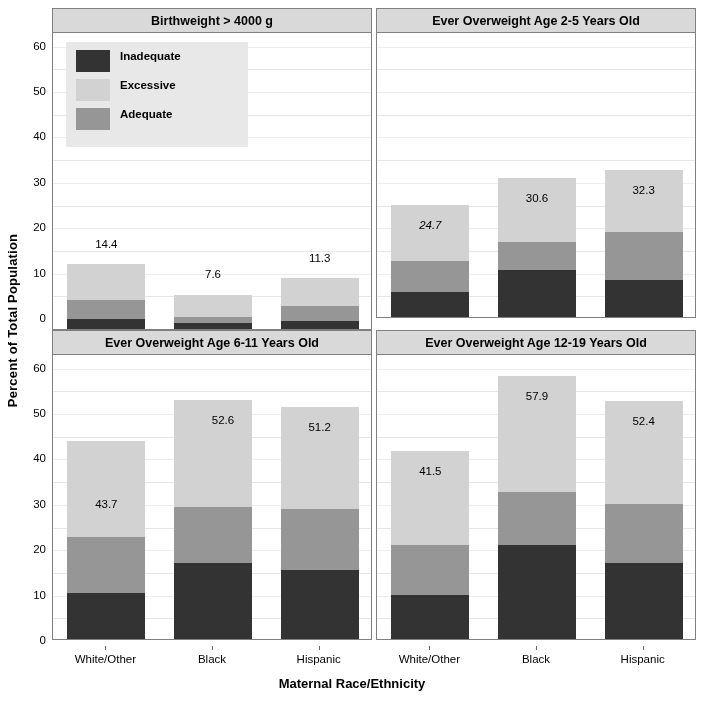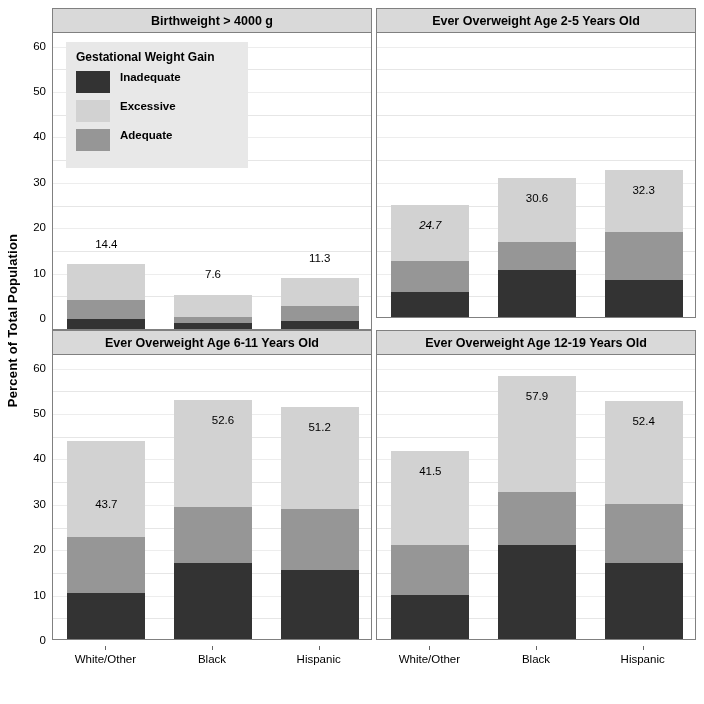--- a/index.html
+++ b/index.html
@@ -231,21 +231,20 @@
             <div class="barwrap" style="left: 227.667px; width: 78px; height: 237.879px;">
               <div class="seg" style="height: 75.8127px; bottom: 0px; background: rgb(51, 51, 51);"></div>
               <div class="seg" style="height: 59.0159px; bottom: 75.8127px; background: rgb(150, 150, 150);"></div>
               <div class="seg" style="height: 103.051px; bottom: 134.829px; background: rgb(210, 210, 210);"></div>
             </div>
             <div class="barlabel" style="left: 266.667px; top: 72.1206px;">52.4</div>
           </div>
         </div>
       </div>
       <div class="legend" style="left: 14px; top: 34px; width: 182px;">
-        <div class="legend-title">Gestational Weight Gain</div>
         <div class="legend-row">
           <div class="legend-key" style="background: rgb(51, 51, 51);"></div>
           <div class="legend-text">Inadequate</div>
         </div>
         <div class="legend-row">
           <div class="legend-key" style="background: rgb(210, 210, 210);"></div>
           <div class="legend-text">Excessive</div>
         </div>
         <div class="legend-row">
           <div class="legend-key" style="background: rgb(150, 150, 150);"></div>
@@ -261,14 +260,17 @@
         <div class="xtick" style="left: 266.667px; top: 7px;">Hispanic</div>
         <div class="tickmark" style="left: 377.333px; top: 0px;"></div>
         <div class="xtick" style="left: 377.333px; top: 7px;">White/Other</div>
         <div class="tickmark" style="left: 484px; top: 0px;"></div>
         <div class="xtick" style="left: 484px; top: 7px;">Black</div>
         <div class="tickmark" style="left: 590.667px; top: 0px;"></div>
         <div class="xtick" style="left: 590.667px; top: 7px;">Hispanic</div>
       </div>
     </div>
 
+  <div class="xlab">
+    <span>Maternal Race/Ethnicity</span>
+  </div>
 
 </div>
 
 </body></html>

